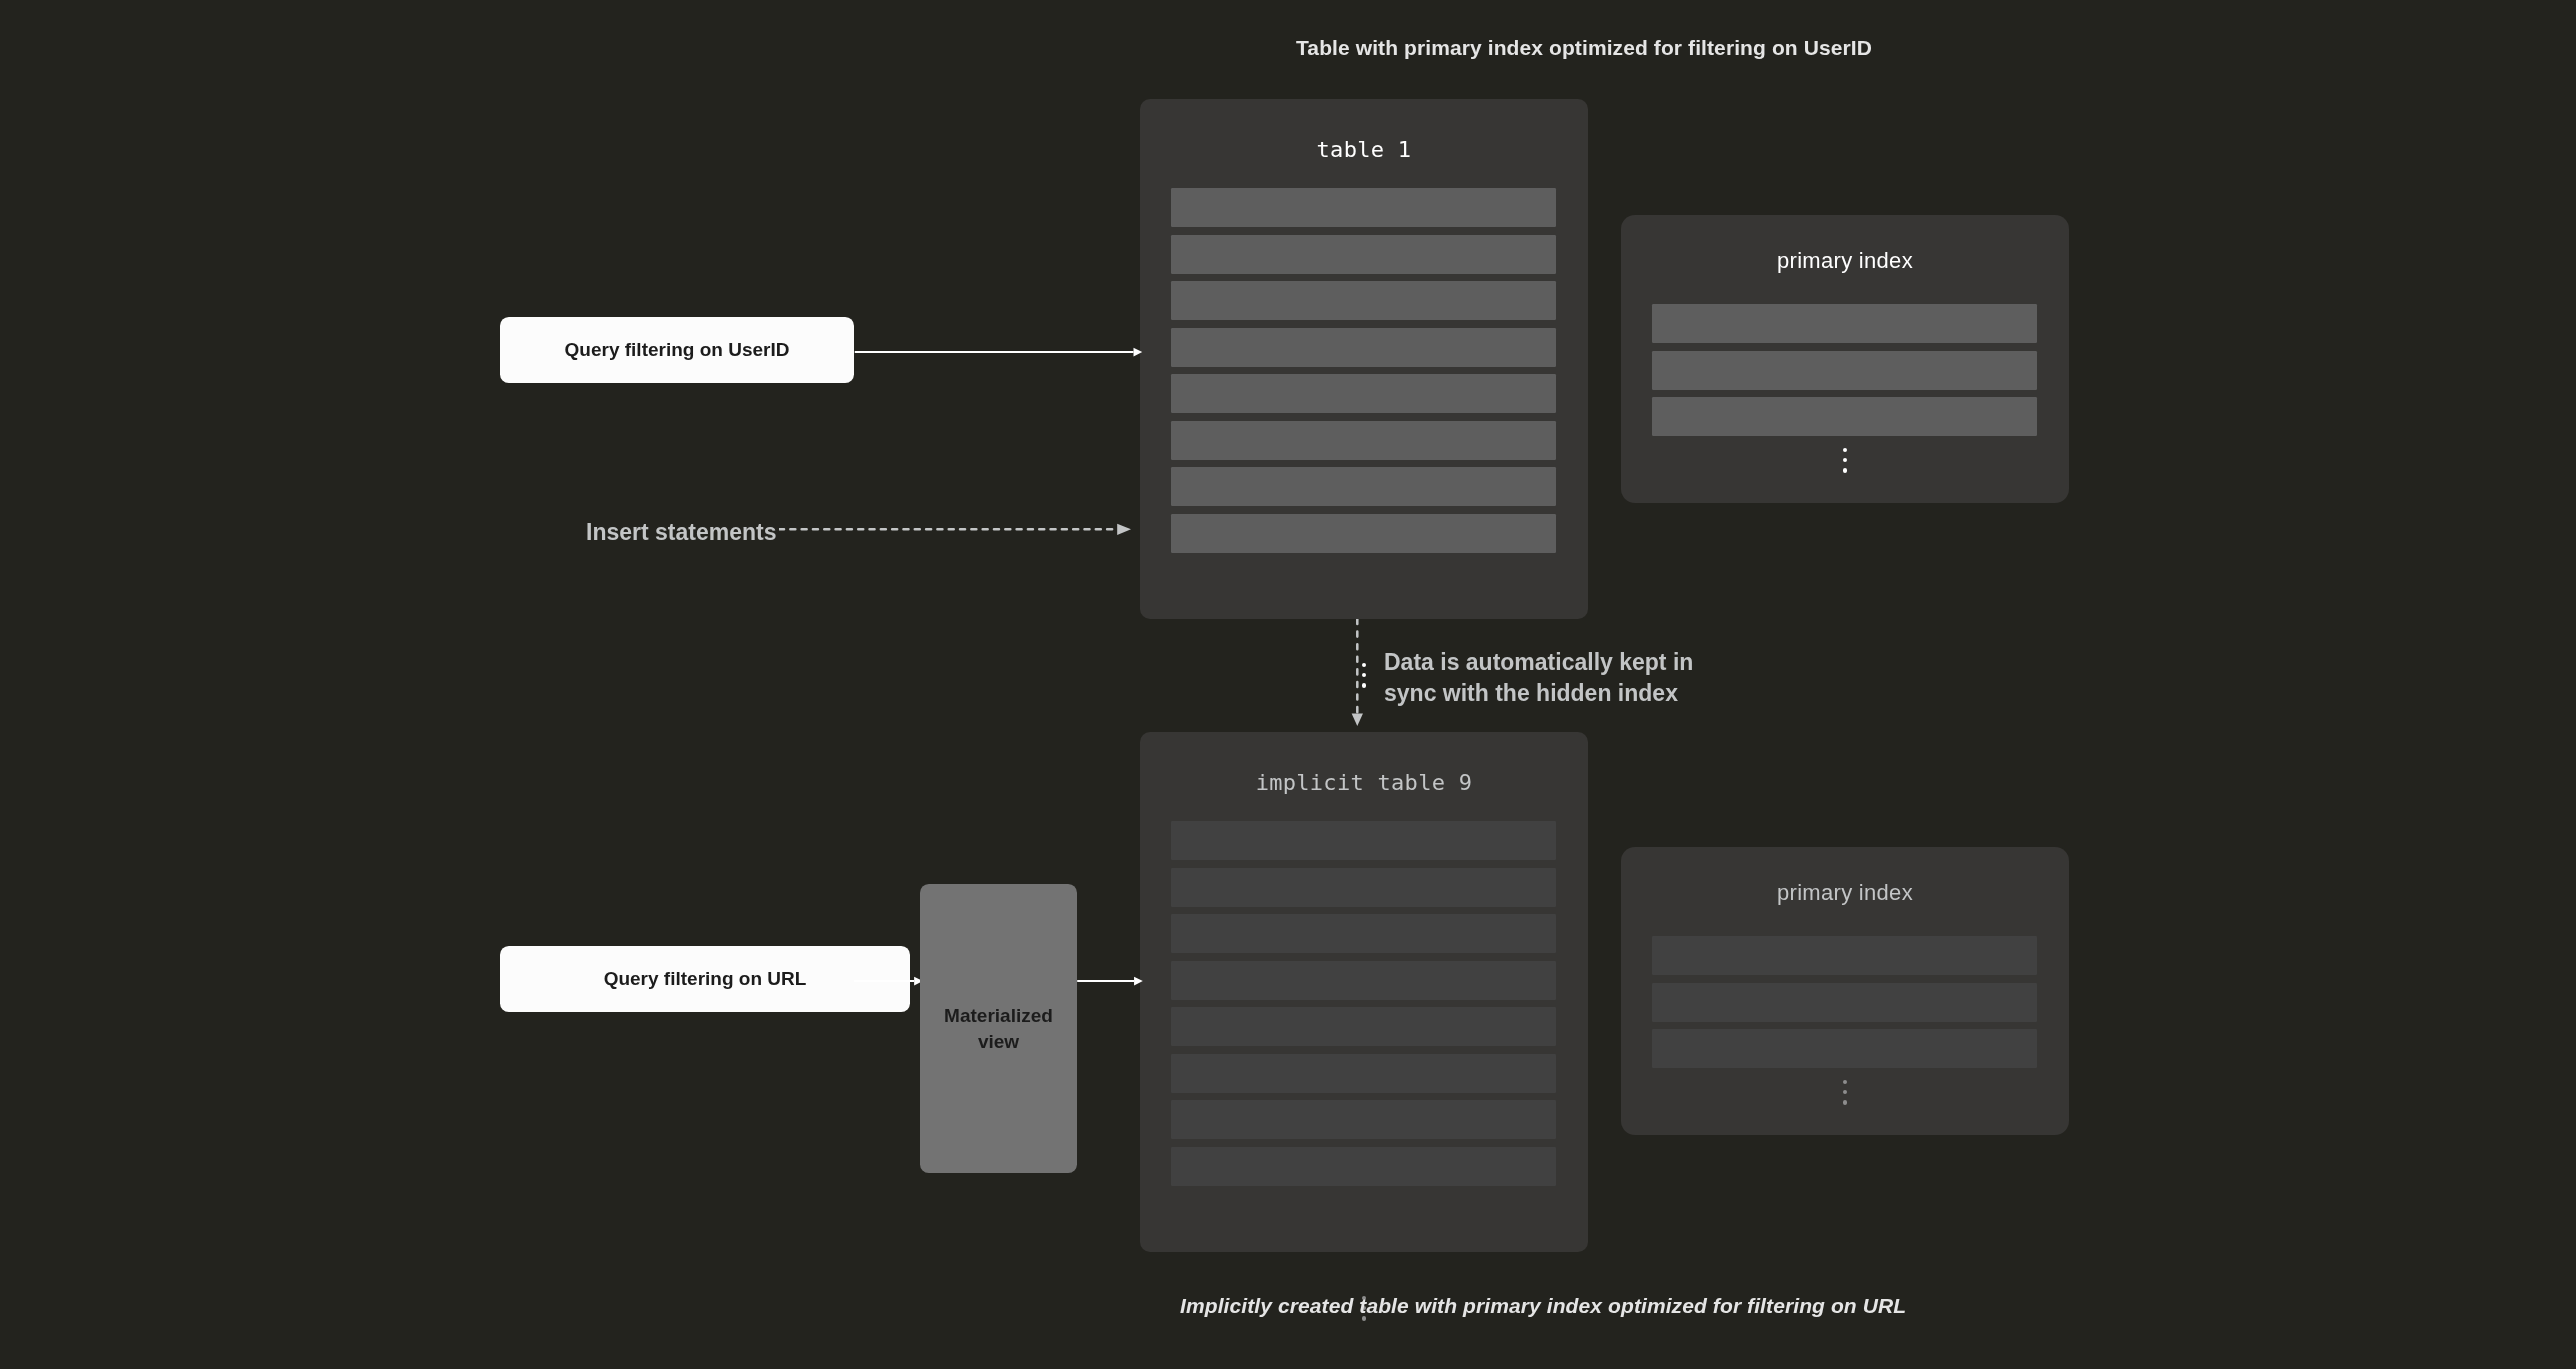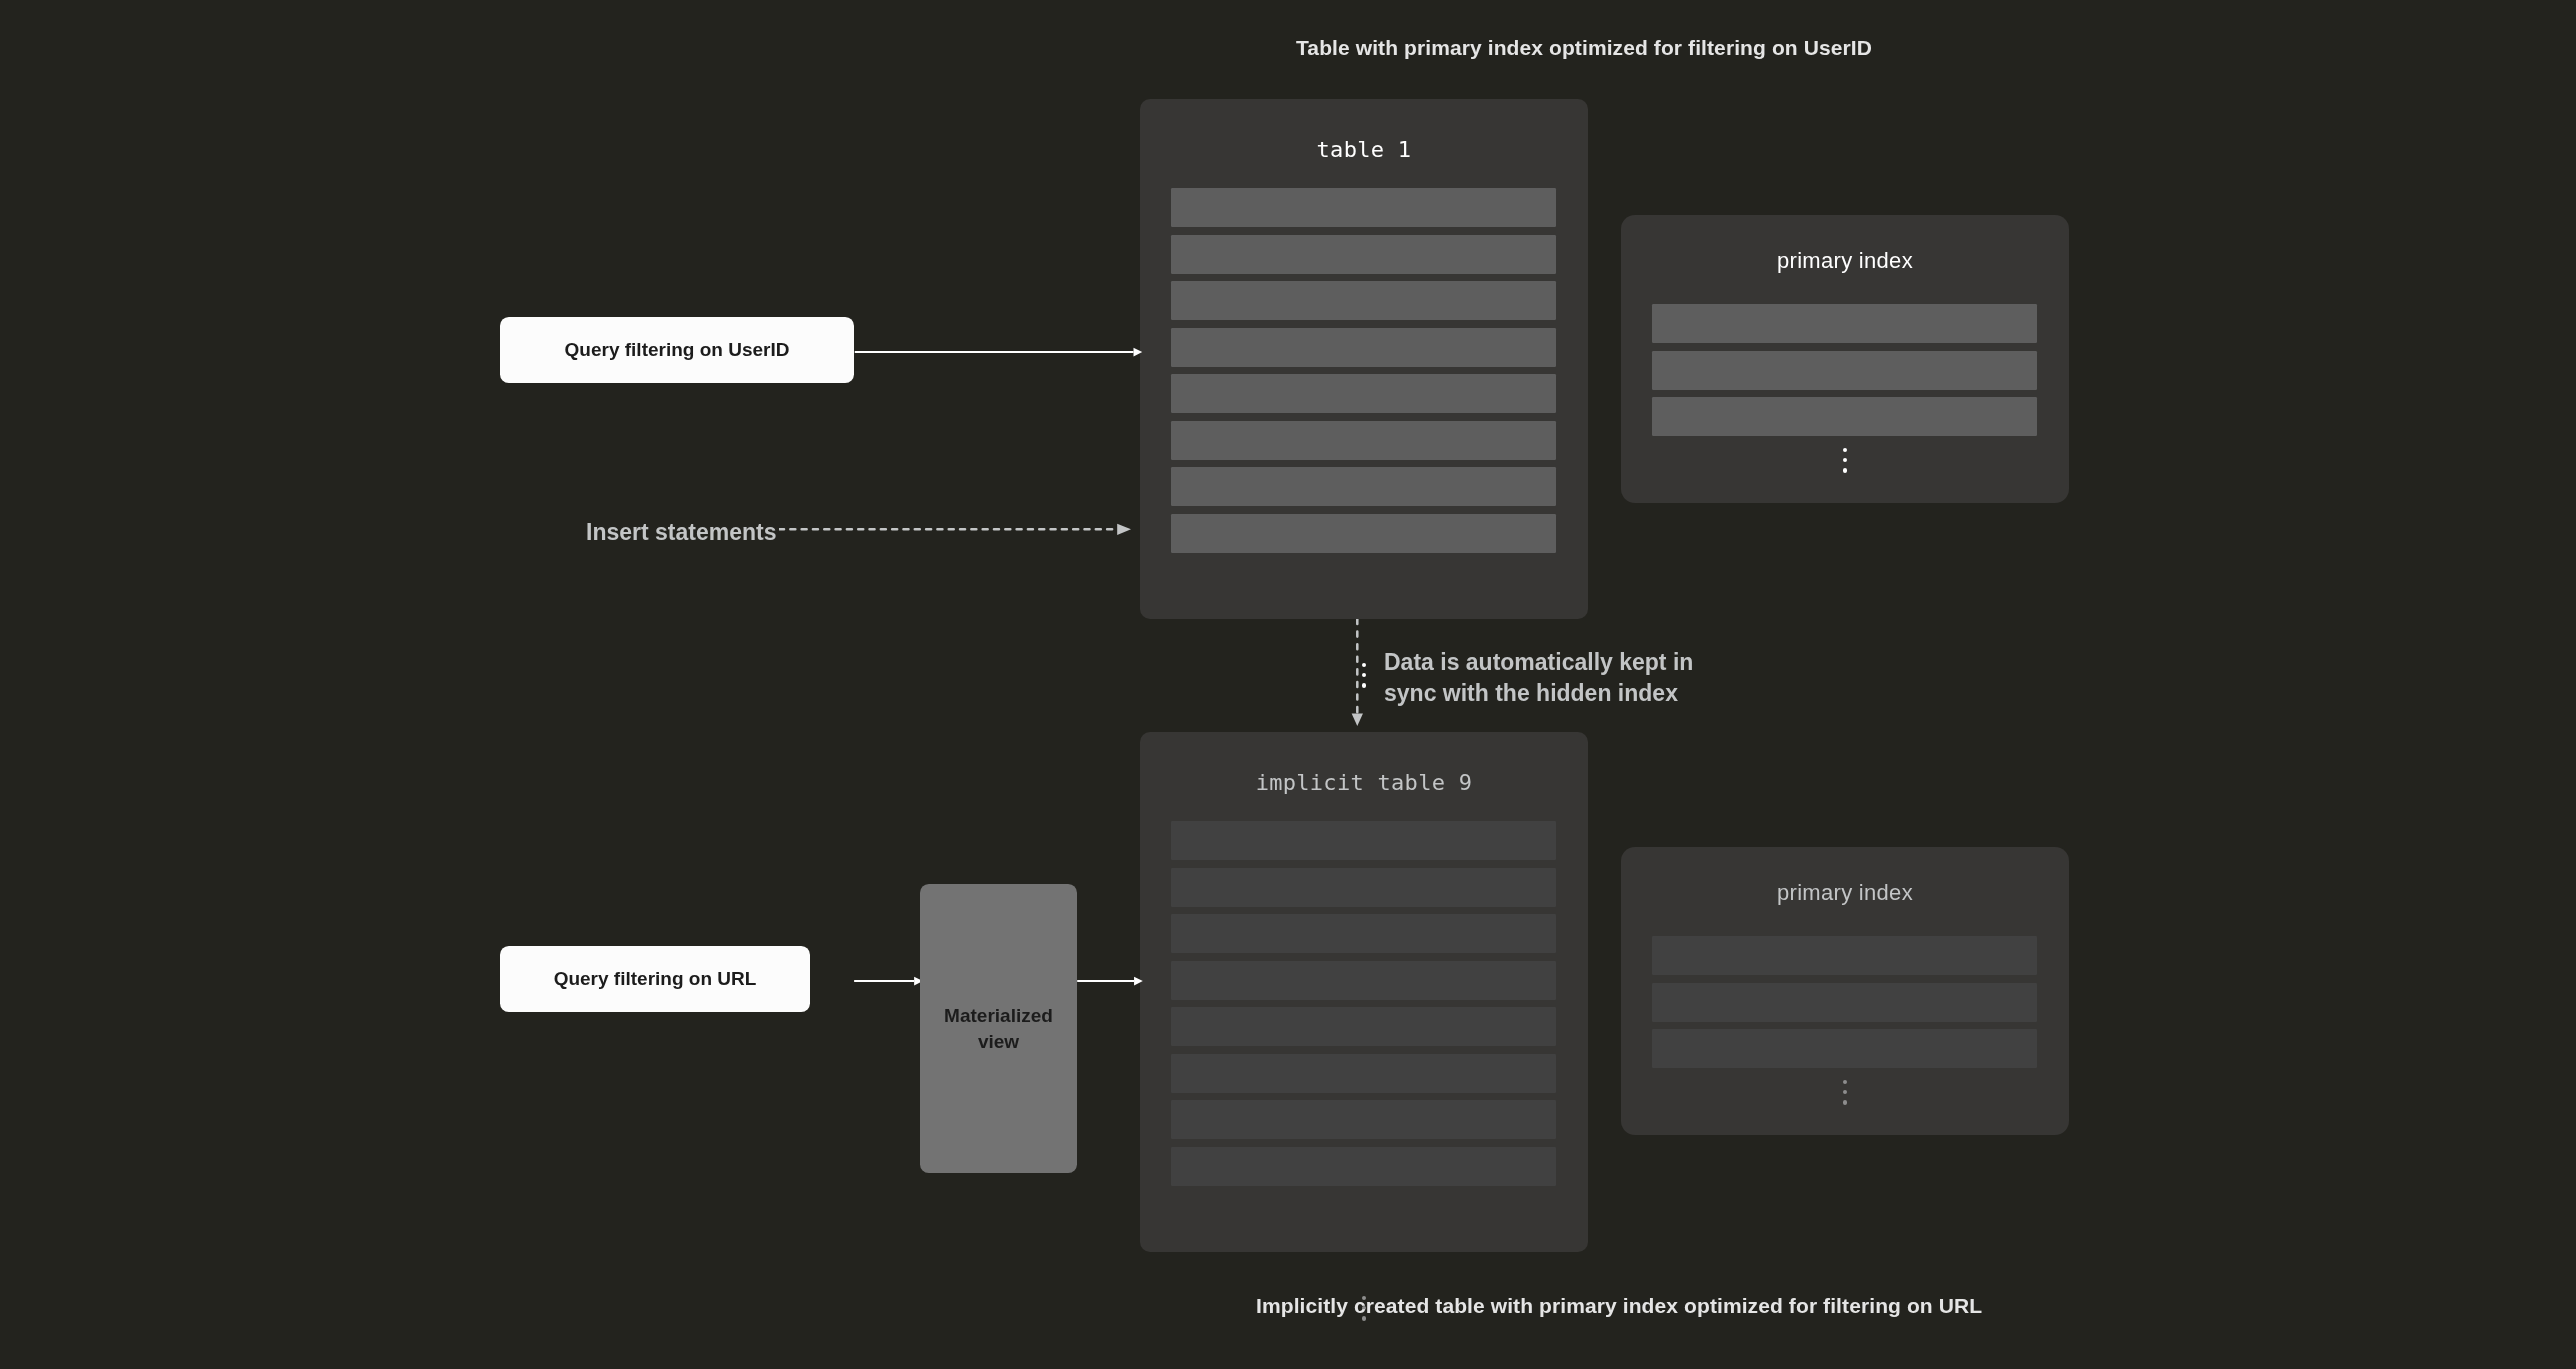--- a/index.html
+++ b/index.html
@@ -25,21 +25,21 @@
   
   .caption {
     position: absolute;
     color: #e5e5e5;
     font-weight: bold;
     font-size: 21px;
     letter-spacing: 0.1px;
     white-space: nowrap;
   }
   #caption-top   { left: 1296px; top: 36px; }
-  #caption-bottom{ left: 1256px; top: 1294px; }
+  #caption-bottom{ left: 1180px; top: 1294px; font-style: italic; }
 
   
   .table-card {
     position: absolute;
     background: #373634;
     border-radius: 10px;
   }
   #table-1 { left: 1140px; top: 99px;  width: 448px; height: 520px; }
   #table-2 { left: 1140px; top: 732px; width: 448px; height: 520px; }
 
@@ -130,21 +130,21 @@
     border-radius: 8.8px;
     color: #1c1c1c;
     font-weight: bold;
     font-size: 19px;
     display: flex;
     align-items: center;
     justify-content: center;
     text-align: center;
   }
   #query-userid { left: 500px; top: 317px;  width: 354px; height: 66px; }
-  #query-url    { left: 500px; top: 946px; width: 310px; height: 66px; }
+  #query-url    { left: 500px; top: 946px; width: 410px; height: 66px; }
 
   
   #materialized-view {
     position: absolute;
     left: 920px;
     top: 844px;
     width: 157px;
     height: 289px;
     background: #737373;
     border-radius: 8.8px;

